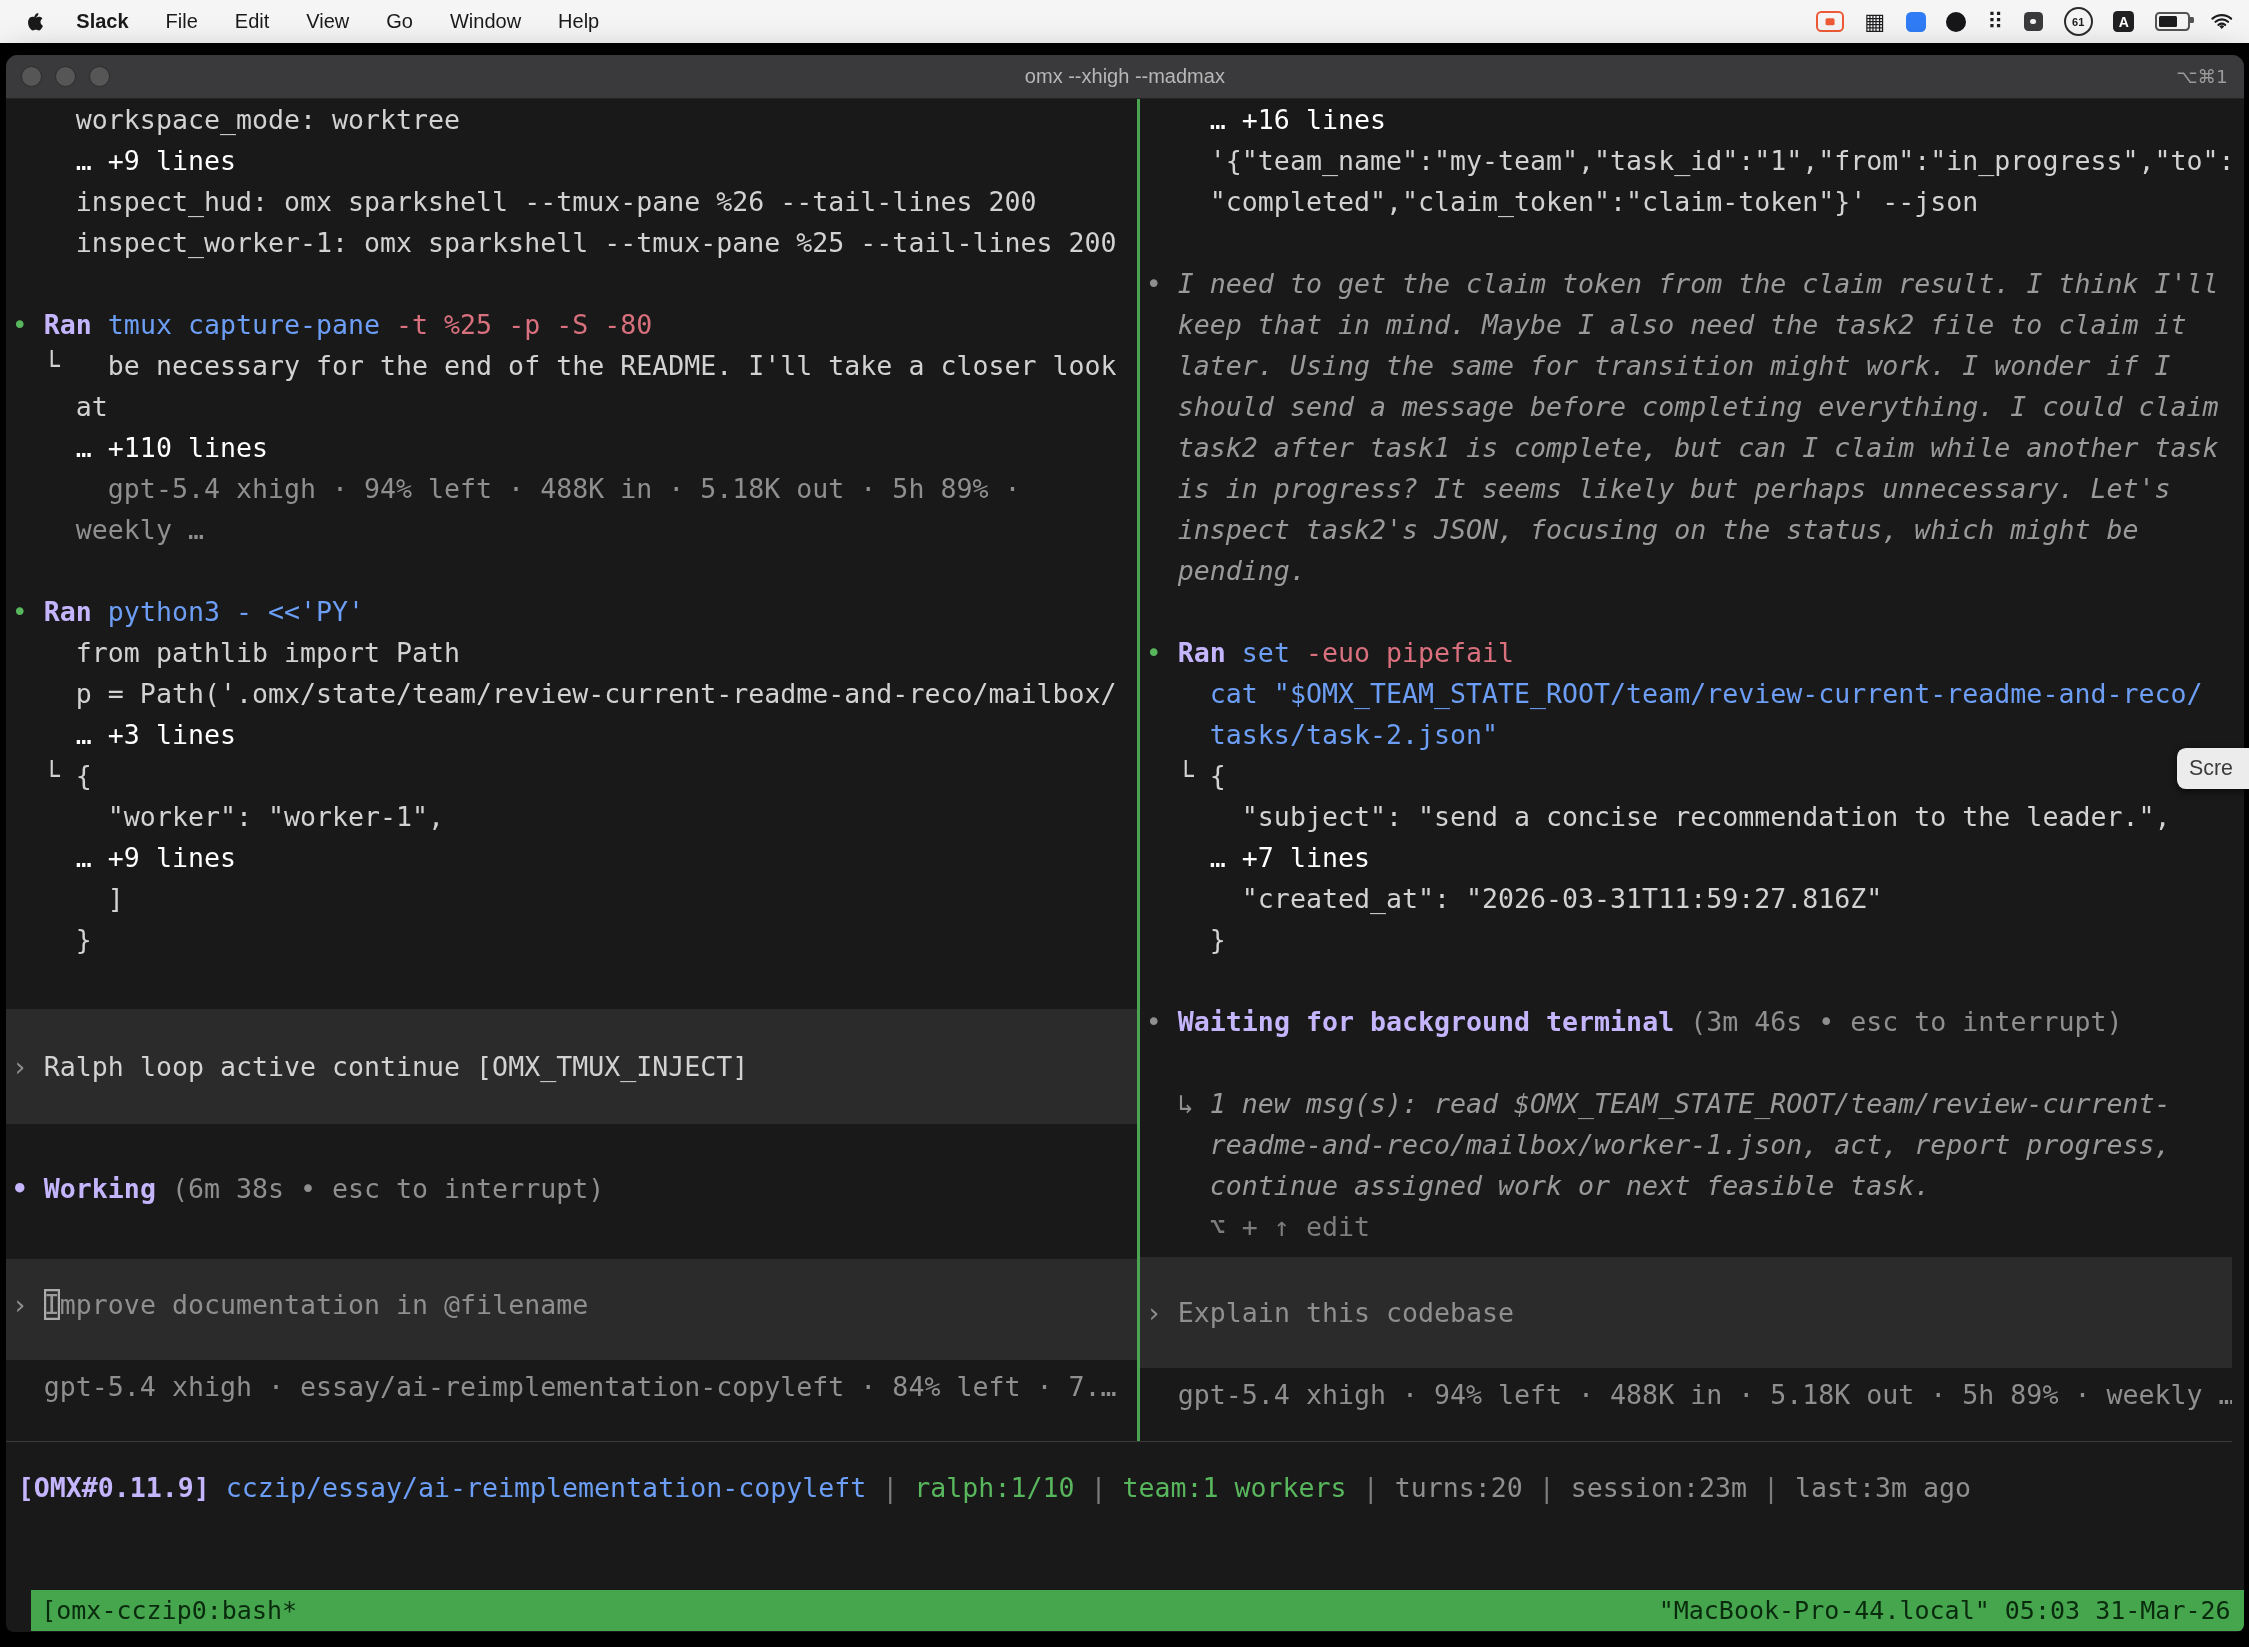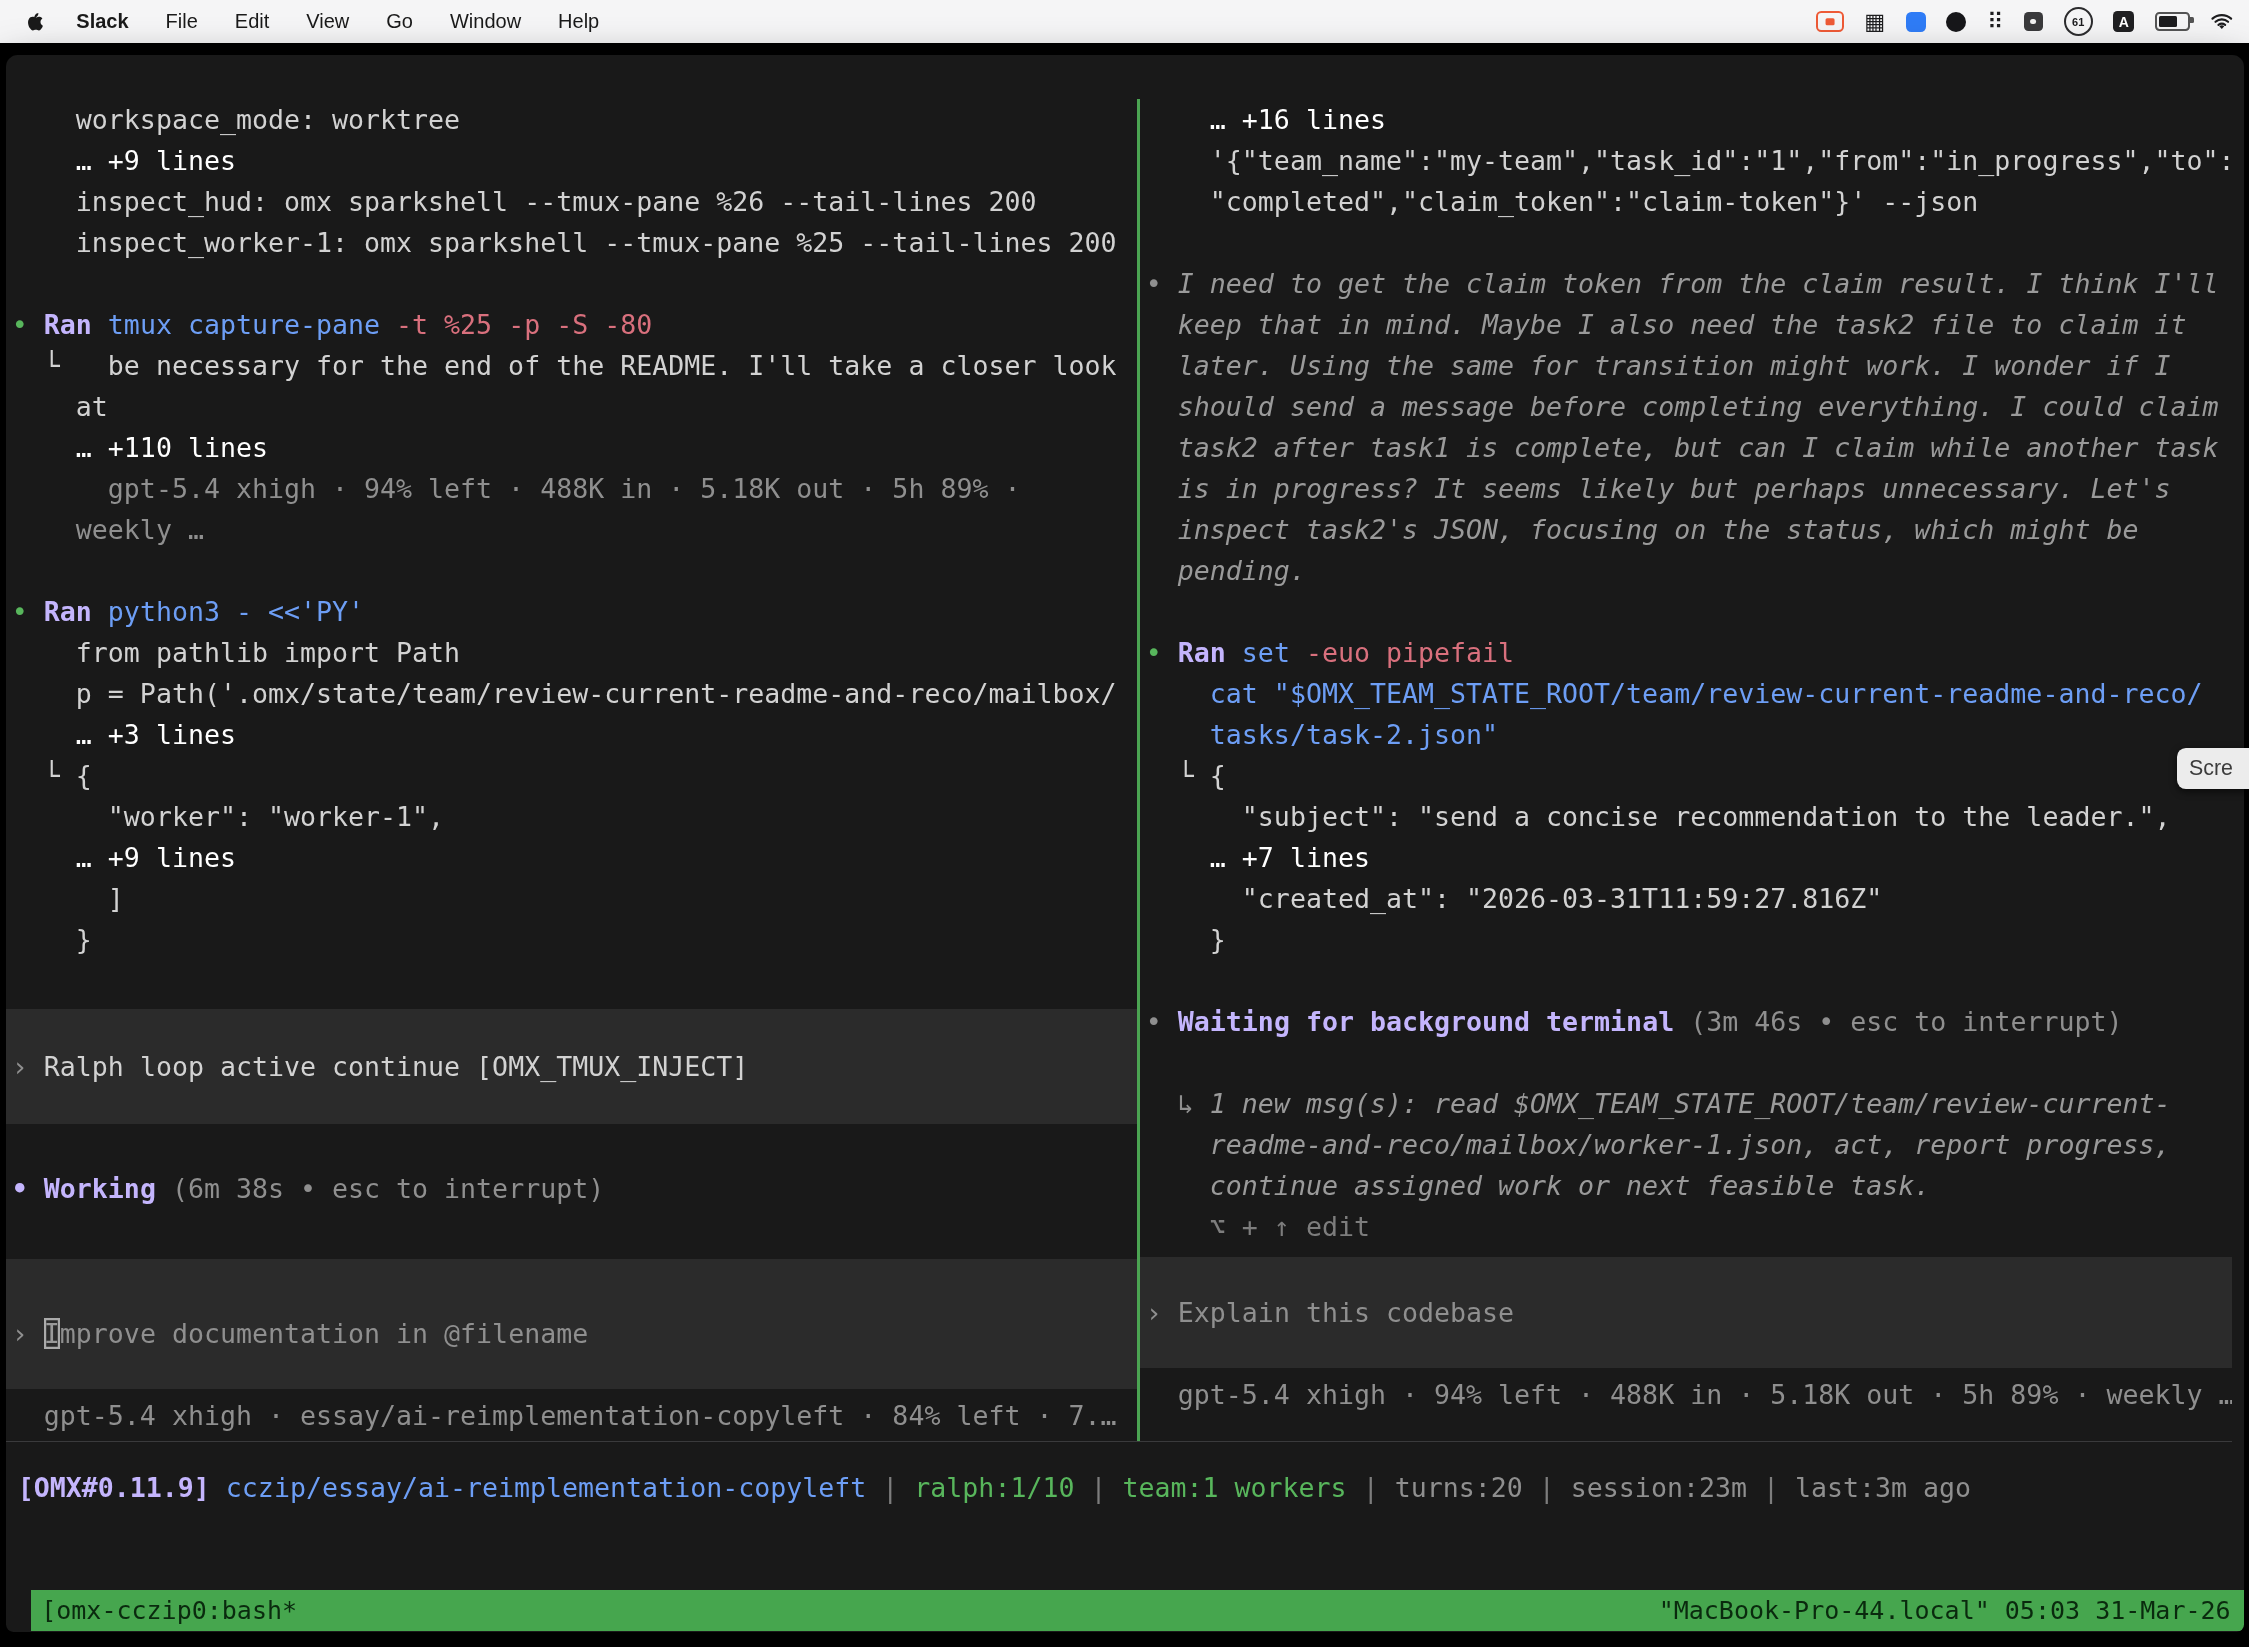--- a/index.html
+++ b/index.html
@@ -58,21 +58,21 @@
   .band{background:#2b2b2b;}
 
   .tblock[data-name="ran-tmux-block"],
   .tblock[data-name="ran-python-block"],
   .tblock[data-name="reasoning-block"],
   .tblock[data-name="ran-set-block"],
   .tblock[data-name="waiting-line"],
   .tblock[data-name="mailbox-note"]{margin-top:41px;}
   .tblock[data-name="ralph-banner"]{margin-top:49px;padding-top:37px;padding-bottom:37px;}
   .tblock[data-name="working-line"]{margin-top:44px;}
-  .tblock[data-name="left-input"]{margin-top:50px;padding-top:54px;padding-bottom:35px;}
+  .tblock[data-name="left-input"]{margin-top:50px;padding-top:25px;padding-bottom:35px;}
   .tblock[data-name="right-input"]{margin-top:10.3px;padding-top:35px;padding-bottom:35px;}
   .tblock[data-name="left-statusline"],
   .tblock[data-name="right-statusline"]{margin-top:5.9px;}
 
   
   .s-fg{color:#d2d2d2;}
   .s-fg2{color:#ffffff;}
   .s-bw{color:#c4b5fd;font-weight:700;}
   .s-dim{color:#8f8f8f;}
   .s-dim2{color:#7d7d7d;}
@@ -150,20 +150,29 @@
           <path d="M12 18l-2.6-3.1a4.2 4.2 0 0 1 5.2 0z" fill="#1d1d1f"></path>
           <path d="M8.5 13.6a6 6 0 0 1 7 0" stroke="#1d1d1f" stroke-width="2.3" fill="none" stroke-linecap="round"></path>
           <path d="M5.4 10.3a10 10 0 0 1 13.2 0" stroke="#1d1d1f" stroke-width="2.3" fill="none" stroke-linecap="round"></path>
           <path d="M2.2 7a14.6 14.6 0 0 1 19.6 0" stroke="#1d1d1f" stroke-width="2.3" fill="none" stroke-linecap="round"></path>
         </svg>
       </span>
     </div>
   </div>
 
   <div class="window" data-name="terminal-window">
+    <div class="titlebar" data-name="window-titlebar">
+      <div class="lights" data-name="traffic-lights">
+        <span class="light" data-name="close-button"></span>
+        <span class="light" data-name="minimize-button"></span>
+        <span class="light" data-name="zoom-button"></span>
+      </div>
+      <div class="win-title" data-name="window-title">omx --xhigh --madmax</div>
+      <div class="win-shortcut" data-name="window-shortcut-hint">⌥⌘1</div>
+    </div>
 
     <div class="term" data-name="terminal-content">
       <div class="pane pane-left" id="pane-left" data-name="left-pane"><div class="tblock" data-name="config-output"><div class="tline" data-name="terminal-line"><span class="s-fg" data-name="terminal-text-segment">    workspace_mode: worktree</span></div><div class="tline" data-name="terminal-line"><span class="s-fg2" data-name="terminal-text-segment">    … +9 lines</span></div><div class="tline" data-name="terminal-line"><span class="s-fg" data-name="terminal-text-segment">    inspect_hud: omx sparkshell --tmux-pane %26 --tail-lines 200</span></div><div class="tline" data-name="terminal-line"><span class="s-fg" data-name="terminal-text-segment">    inspect_worker-1: omx sparkshell --tmux-pane %25 --tail-lines 200</span></div></div><div class="tblock" data-name="ran-tmux-block"><div class="tline" data-name="terminal-line"><span class="s-green" data-name="terminal-text-segment">• </span><span class="s-bw" data-name="terminal-text-segment">Ran </span><span class="s-blue" data-name="terminal-text-segment">tmux capture-pane </span><span class="s-red" data-name="terminal-text-segment">-t %25 -p -S -80</span></div><div class="tline" data-name="terminal-line"><span class="s-fg" data-name="terminal-text-segment">  └   be necessary for the end of the README. I'll take a closer look</span></div><div class="tline" data-name="terminal-line"><span class="s-fg" data-name="terminal-text-segment">    at</span></div><div class="tline" data-name="terminal-line"><span class="s-fg2" data-name="terminal-text-segment">    … +110 lines</span></div><div class="tline" data-name="terminal-line"><span class="s-dim" data-name="terminal-text-segment">      gpt-5.4 xhigh · 94% left · 488K in · 5.18K out · 5h 89% ·</span></div><div class="tline" data-name="terminal-line"><span class="s-dim" data-name="terminal-text-segment">    weekly …</span></div></div><div class="tblock" data-name="ran-python-block"><div class="tline" data-name="terminal-line"><span class="s-green" data-name="terminal-text-segment">• </span><span class="s-bw" data-name="terminal-text-segment">Ran </span><span class="s-blue" data-name="terminal-text-segment">python3 - &lt;&lt;'PY'</span></div><div class="tline" data-name="terminal-line"><span class="s-fg" data-name="terminal-text-segment">    from pathlib import Path</span></div><div class="tline" data-name="terminal-line"><span class="s-fg" data-name="terminal-text-segment">    p = Path('.omx/state/team/review-current-readme-and-reco/mailbox/</span></div><div class="tline" data-name="terminal-line"><span class="s-fg2" data-name="terminal-text-segment">    … +3 lines</span></div><div class="tline" data-name="terminal-line"><span class="s-fg" data-name="terminal-text-segment">  └ {</span></div><div class="tline" data-name="terminal-line"><span class="s-fg" data-name="terminal-text-segment">      "worker": "worker-1",</span></div><div class="tline" data-name="terminal-line"><span class="s-fg2" data-name="terminal-text-segment">    … +9 lines</span></div><div class="tline" data-name="terminal-line"><span class="s-fg" data-name="terminal-text-segment">      ]</span></div><div class="tline" data-name="terminal-line"><span class="s-fg" data-name="terminal-text-segment">    }</span></div></div><div class="tblock band" data-name="ralph-banner"><div class="tline" data-name="terminal-line"><span class="s-dim" data-name="terminal-text-segment">› </span><span class="s-fg" data-name="terminal-text-segment">Ralph loop active continue [OMX_TMUX_INJECT]</span></div></div><div class="tblock" data-name="working-line"><div class="tline" data-name="terminal-line"><span class="s-bw" data-name="terminal-text-segment">• </span><span class="s-bw" data-name="terminal-text-segment">Working </span><span class="s-dim" data-name="terminal-text-segment">(6m 38s • esc to interrupt)</span></div></div><div class="tblock band" data-name="left-input"><div class="tline" data-name="terminal-line"><span class="s-dim" data-name="terminal-text-segment">› </span><span class="s-cur" data-name="terminal-text-segment">I</span><span class="s-dim" data-name="terminal-text-segment">mprove documentation in @filename</span></div></div><div class="tblock" data-name="left-statusline"><div class="tline" data-name="terminal-line"><span class="s-dim" data-name="terminal-text-segment">  gpt-5.4 xhigh · essay/ai-reimplementation-copyleft · 84% left · 7.…</span></div></div></div>
       <div class="pane-divider" data-name="pane-divider"></div>
       <div class="pane pane-right" id="pane-right" data-name="right-pane"><div class="tblock" data-name="json-output"><div class="tline" data-name="terminal-line"><span class="s-fg2" data-name="terminal-text-segment">    … +16 lines</span></div><div class="tline" data-name="terminal-line"><span class="s-fg" data-name="terminal-text-segment">    '{"team_name":"my-team","task_id":"1","from":"in_progress","to":"</span></div><div class="tline" data-name="terminal-line"><span class="s-fg" data-name="terminal-text-segment">    "completed","claim_token":"claim-token"}' --json</span></div></div><div class="tblock" data-name="reasoning-block"><div class="tline" data-name="terminal-line"><span class="s-dim" data-name="terminal-text-segment">• </span><span class="s-it" data-name="terminal-text-segment">I need to get the claim token from the claim result. I think I'll</span></div><div class="tline" data-name="terminal-line"><span class="s-it" data-name="terminal-text-segment">  keep that in mind. Maybe I also need the task2 file to claim it</span></div><div class="tline" data-name="terminal-line"><span class="s-it" data-name="terminal-text-segment">  later. Using the same for transition might work. I wonder if I</span></div><div class="tline" data-name="terminal-line"><span class="s-it" data-name="terminal-text-segment">  should send a message before completing everything. I could claim</span></div><div class="tline" data-name="terminal-line"><span class="s-it" data-name="terminal-text-segment">  task2 after task1 is complete, but can I claim while another task</span></div><div class="tline" data-name="terminal-line"><span class="s-it" data-name="terminal-text-segment">  is in progress? It seems likely but perhaps unnecessary. Let's</span></div><div class="tline" data-name="terminal-line"><span class="s-it" data-name="terminal-text-segment">  inspect task2's JSON, focusing on the status, which might be</span></div><div class="tline" data-name="terminal-line"><span class="s-it" data-name="terminal-text-segment">  pending.</span></div></div><div class="tblock" data-name="ran-set-block"><div class="tline" data-name="terminal-line"><span class="s-green" data-name="terminal-text-segment">• </span><span class="s-bw" data-name="terminal-text-segment">Ran </span><span class="s-blue" data-name="terminal-text-segment">set </span><span class="s-red" data-name="terminal-text-segment">-euo pipefail</span></div><div class="tline" data-name="terminal-line"><span class="s-blue" data-name="terminal-text-segment">    cat "$OMX_TEAM_STATE_ROOT/team/review-current-readme-and-reco/</span></div><div class="tline" data-name="terminal-line"><span class="s-blue" data-name="terminal-text-segment">    tasks/task-2.json"</span></div><div class="tline" data-name="terminal-line"><span class="s-fg" data-name="terminal-text-segment">  └ {</span></div><div class="tline" data-name="terminal-line"><span class="s-fg" data-name="terminal-text-segment">      "subject": "send a concise recommendation to the leader.",</span></div><div class="tline" data-name="terminal-line"><span class="s-fg2" data-name="terminal-text-segment">    … +7 lines</span></div><div class="tline" data-name="terminal-line"><span class="s-fg" data-name="terminal-text-segment">      "created_at": "2026-03-31T11:59:27.816Z"</span></div><div class="tline" data-name="terminal-line"><span class="s-fg" data-name="terminal-text-segment">    }</span></div></div><div class="tblock" data-name="waiting-line"><div class="tline" data-name="terminal-line"><span class="s-dim" data-name="terminal-text-segment">• </span><span class="s-bw" data-name="terminal-text-segment">Waiting for background terminal </span><span class="s-dim" data-name="terminal-text-segment">(3m 46s • esc to interrupt)</span></div></div><div class="tblock" data-name="mailbox-note"><div class="tline" data-name="terminal-line"><span class="s-dim" data-name="terminal-text-segment">  ↳ </span><span class="s-it" data-name="terminal-text-segment">1 new msg(s): read $OMX_TEAM_STATE_ROOT/team/review-current-</span></div><div class="tline" data-name="terminal-line"><span class="s-it" data-name="terminal-text-segment">    readme-and-reco/mailbox/worker-1.json, act, report progress,</span></div><div class="tline" data-name="terminal-line"><span class="s-it" data-name="terminal-text-segment">    continue assigned work or next feasible task.</span></div><div class="tline" data-name="terminal-line"><span class="s-dim2" data-name="terminal-text-segment">    ⌥ + ↑ edit</span></div></div><div class="tblock band" data-name="right-input"><div class="tline" data-name="terminal-line"><span class="s-dim" data-name="terminal-text-segment">› </span><span class="s-dim" data-name="terminal-text-segment">Explain this codebase</span></div></div><div class="tblock" data-name="right-statusline"><div class="tline" data-name="terminal-line"><span class="s-dim" data-name="terminal-text-segment">  gpt-5.4 xhigh · 94% left · 488K in · 5.18K out · 5h 89% · weekly …</span></div></div></div>
     </div>
 
     <div class="omx-line" id="omx-line" data-name="omx-status-line"><div class="tline" data-name="terminal-line"><span class="s-bw" data-name="terminal-text-segment">[OMX#0.11.9]</span><span class="s-fg" data-name="terminal-text-segment"> </span><span class="s-blue" data-name="terminal-text-segment">cczip/essay/ai-reimplementation-copyleft</span><span class="s-dim2" data-name="terminal-text-segment"> | </span><span class="s-green" data-name="terminal-text-segment">ralph:1/10</span><span class="s-dim2" data-name="terminal-text-segment"> | </span><span class="s-green" data-name="terminal-text-segment">team:1 workers</span><span class="s-dim2" data-name="terminal-text-segment"> | </span><span class="s-dim" data-name="terminal-text-segment">turns:20</span><span class="s-dim2" data-name="terminal-text-segment"> | </span><span class="s-dim" data-name="terminal-text-segment">session:23m</span><span class="s-dim2" data-name="terminal-text-segment"> | </span><span class="s-dim" data-name="terminal-text-segment">last:3m ago</span></div></div>
 
     <div class="tmux-bar" data-name="tmux-status-bar">

